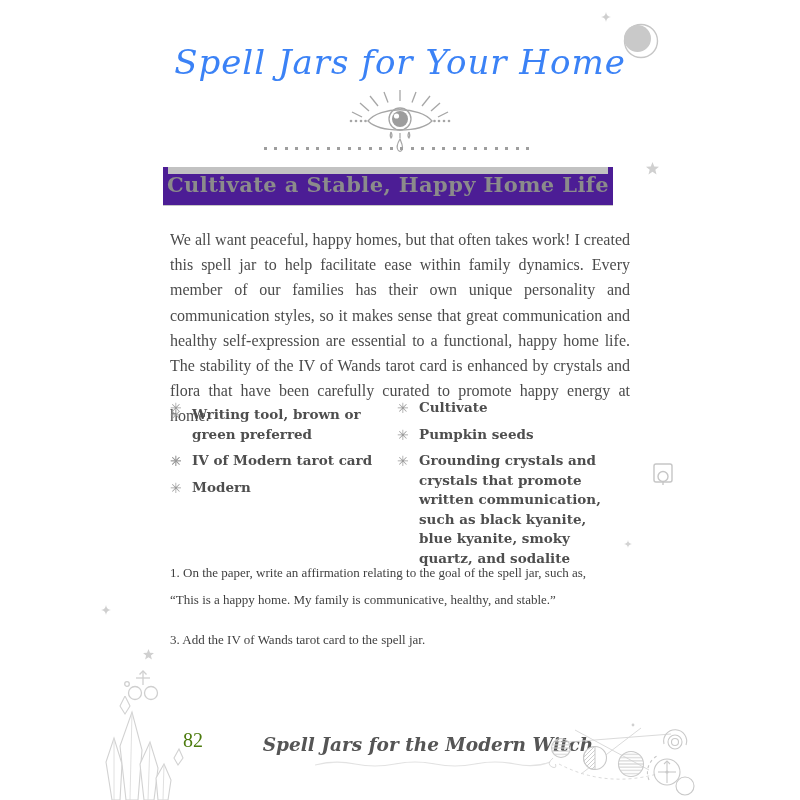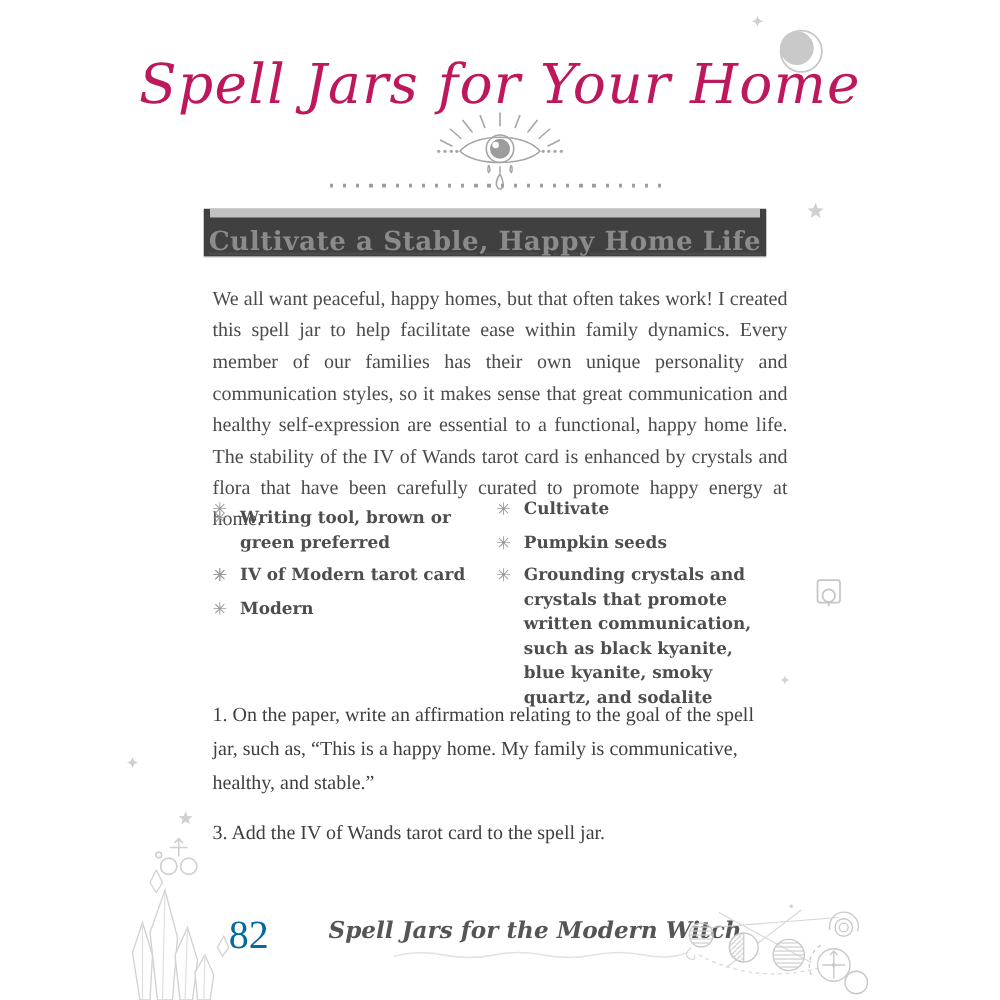--- a/index.html
+++ b/index.html
@@ -2,54 +2,54 @@
 <html><head>
 <meta charset="utf-8">
 <style>
   html,body{margin:0;padding:0;background:#fff;}
   .page{position:relative;width:800px;height:800px;background:#ffffff;overflow:hidden;
         font-family:"Liberation Serif",serif;color:#4b4b4b;}
   .abs{position:absolute;}
 
   
   .title{top:42px;left:0;width:800px;text-align:center;
-         font-family:"DejaVu Serif",serif;font-style:italic;font-size:44px;
-         letter-spacing:1px;color:#be185d;}
+         font-family:"DejaVu Serif",serif;font-style:italic;font-size:34px;
+         letter-spacing:1px;color:#3b82f6;}
 
   
   .dotted{top:147px;left:50%;transform:translateX(-50%);width:272px;height:3px;
           background:repeating-linear-gradient(90deg,#9e9e9e 0 2.6px,transparent 2.6px 10.5px);}
 
   
-  .banner{left:163px;top:167px;width:450px;height:38px;background:#404040;
-          box-shadow:0 1px 0 #c6c6c6;display:flex;align-items:flex-end;justify-content:center;text-decoration:underline;}
+  .banner{left:163px;top:167px;width:450px;height:38px;background:#4c1d95;
+          box-shadow:0 1px 0 #c6c6c6;display:flex;align-items:flex-start;justify-content:center;}
   .banner::before{content:"";position:absolute;top:0;left:5px;right:5px;height:7px;background:#c2c2c2;}
   .banner span{font-family:"DejaVu Serif",serif;font-weight:bold;font-size:21px;
                color:#8b8b8b;letter-spacing:.4px;padding-top:5px;}
 
   
   .intro{left:170px;top:211px;width:460px;font-size:16px;line-height:25.2px;
          text-align:justify;color:#4b4b4b;}
 
   
   .ing{list-style:none;margin:0;padding:0;width:222px;}
   .ing-left{left:170px;top:398px;}
   .ing-right{left:397px;top:398px;}
   .ing li{position:relative;padding-left:22px;margin-bottom:7px;
           font-family:"DejaVu Serif",serif;font-weight:bold;font-size:13.5px;
           line-height:19.5px;color:#4e4e4e;}
   .ing .bullet{position:absolute;left:0;top:1px;color:#9a9a9a;font-size:14px;
                font-family:"DejaVu Sans",sans-serif;font-weight:normal;}
 
   
   .steps{left:170px;top:559px;width:446px;}
-  .steps p{margin:0 0 13px 0;font-size:16px;line-height:27px;color:#3f3f3f;}
-
-  
-  .pagenum{left:183px;top:729px;font-size:32px;color:#0369a1;}
+  .steps p{margin:0 0 13px 0;font-size:13px;line-height:27px;color:#3f3f3f;}
+
+  
+  .pagenum{left:183px;top:729px;font-size:20px;color:#4d7c0f;}
   .book-title{left:428px;top:734px;transform:translateX(-50%);white-space:nowrap;
               font-family:"DejaVu Serif",serif;font-weight:bold;font-style:italic;
               font-size:18.5px;color:#555;}
   svg{display:block;}
 </style>
 </head>
 <body>
 
 <div class="page">
 

